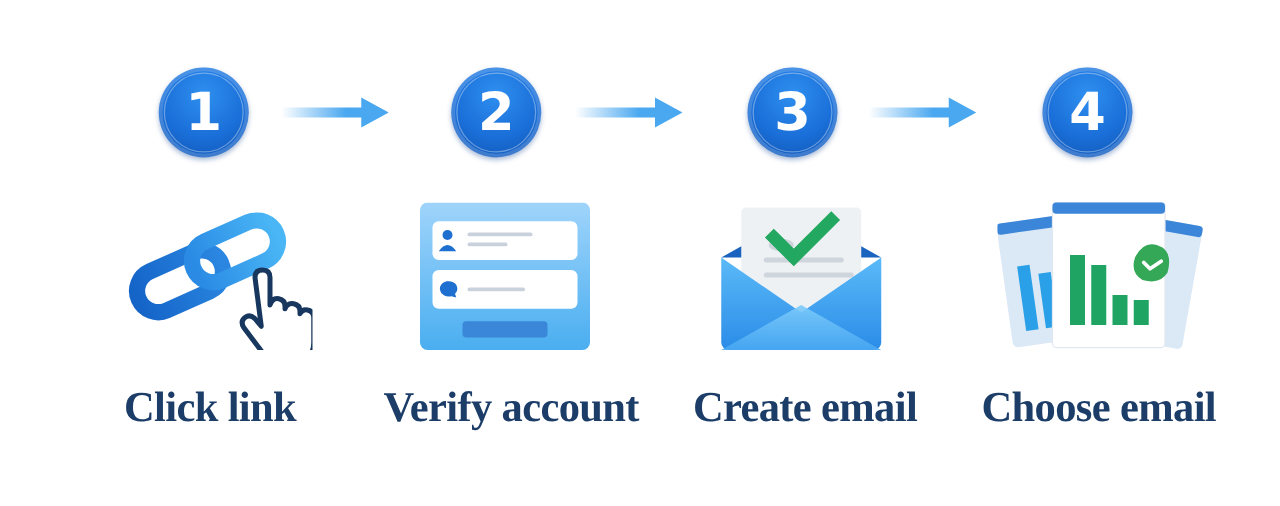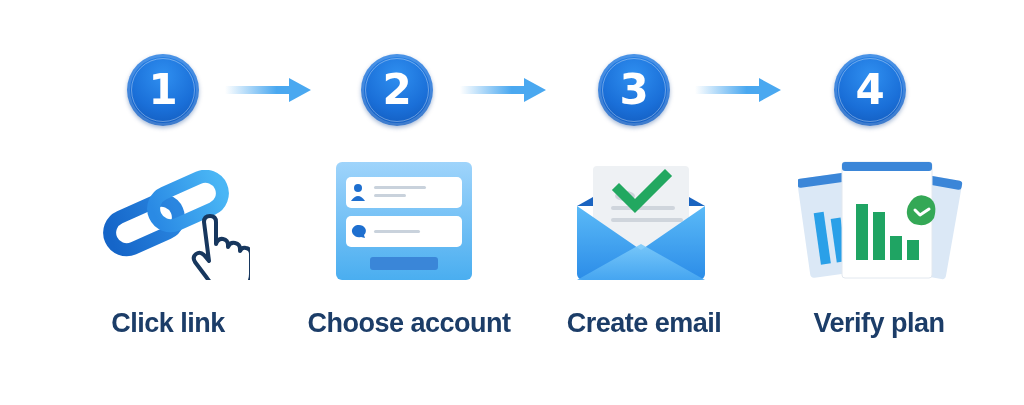--- a/index.html
+++ b/index.html
@@ -4,21 +4,21 @@
 <style>
   html,body{margin:0;padding:0;background:#ffffff;}
   body{width:1024px;height:405px;position:relative;overflow:hidden;font-family:"DejaVu Sans","Liberation Sans",sans-serif;}
   .step-circle{position:absolute;width:72px;height:72px;border-radius:50%;
     background:radial-gradient(circle at 50% 30%,#2f8ff0 0%,#1a6fd8 55%,#0f52b0 100%);
     box-shadow:0 2px 4px rgba(10,60,140,0.35), inset 0 0 0 3px rgba(255,255,255,0.18);
     display:flex;align-items:center;justify-content:center;}
   .step-circle::after{content:"";position:absolute;inset:4px;border-radius:50%;border:1px solid rgba(255,255,255,0.35);}
   .step-num{color:#fff;font-weight:bold;font-size:42px;font-family:"DejaVu Sans",sans-serif;line-height:1;position:relative;z-index:1;}
   .arrow{position:absolute;width:86px;height:26px;}
-  .label{position:absolute;top:308px;font-weight:bold;font-size:27px;color:#1c3d68;white-space:nowrap;transform:translateX(-50%);font-family:Liberation Sans, sans-serif;letter-spacing:-0.5px;}
+  .label{position:absolute;top:308px;font-weight:bold;font-size:34px;color:#1c3d68;white-space:nowrap;transform:translateX(-50%);font-family:Liberation Serif, serif;letter-spacing:-0.5px;}
   .icon{position:absolute;}
 </style>
 </head>
 <body>
 
 <div class="step-circle" style="left:127px;top:54px;">
   <span class="step-num">1</span>
 </div>
 <div class="step-circle" style="left:361px;top:54px;">
   <span class="step-num">2</span>
@@ -134,15 +134,15 @@
   <rect x="44" y="4" width="90" height="9" rx="3" fill="#3b86d8"></rect>
   <rect x="58" y="46" width="12" height="56" fill="#1fa463"></rect>
   <rect x="75" y="54" width="12" height="48" fill="#1fa463"></rect>
   <rect x="92" y="78" width="12" height="24" fill="#1fa463"></rect>
   <rect x="109" y="82" width="12" height="20" fill="#1fa463"></rect>
   <path d="M110 48 q8-16 22-8 q8 6 4 20 q-6 10 -20 6 q-10 -6 -6 -18 Z" fill="#34a856"></path>
   <path d="M117 52 l5 5 l9 -6" fill="none" stroke="#ffffff" stroke-width="3" stroke-linecap="round" stroke-linejoin="round"></path>
 </svg>
 
 <div class="label" style="left:168px;">Click link</div>
-<div class="label" style="left:409px;">Choose account</div>
+<div class="label" style="left:409px;">Verify account</div>
 <div class="label" style="left:644px;">Create email</div>
-<div class="label" style="left:879px;">Verify plan</div>
+<div class="label" style="left:879px;">Choose email</div>
 
 </body></html>

